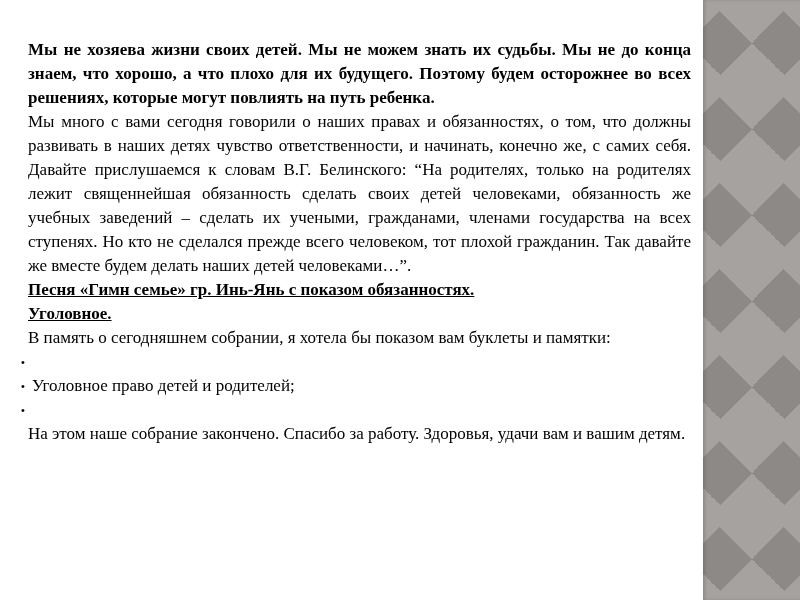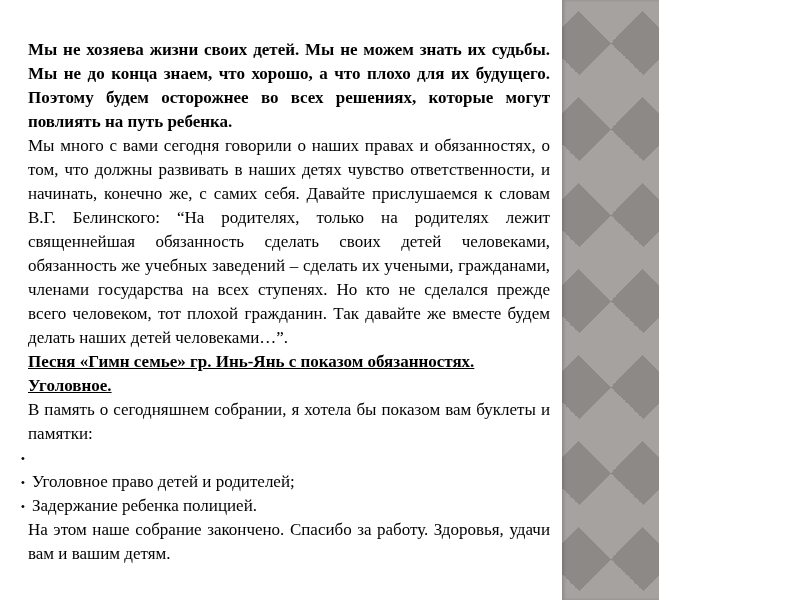--- a/index.html
+++ b/index.html
@@ -6,21 +6,21 @@
     margin: 0;
     padding: 0;
     width: 800px;
     height: 600px;
     overflow: hidden;
     font-family: "Liberation Serif", serif;
     background: var(--page-background, #ffffff);
   }
   .slide {
     display: flex;
-    width: 659px;
+    width: 800px;
     height: 600px;
     background: var(--page-background, #ffffff);
   }
   .content {
     flex: 1 1 auto;
     box-sizing: border-box;
     padding: 38px 12px 0 28px;
     color: var(--text-color, #000000);
     font-size: 17px;
     line-height: 24px;
@@ -80,19 +80,18 @@
     <ul class="handouts">
       <li>
         <span class="bullet">•</span>
       </li>
       <li>
         <span class="bullet">•</span>
         <span>Уголовное право детей и родителей;</span>
       </li>
       <li>
         <span class="bullet">•</span>
-        <span>Задержание ребенка полицией.</span>
       </li>
     </ul>
     <p class="par-justify">На этом наше собрание закончено. Спасибо  за работу. Здоровья, удачи вам  и вашим детям.</p>
   </div>
   <div class="stripe"></div>
 </div>
 
 </body></html>

